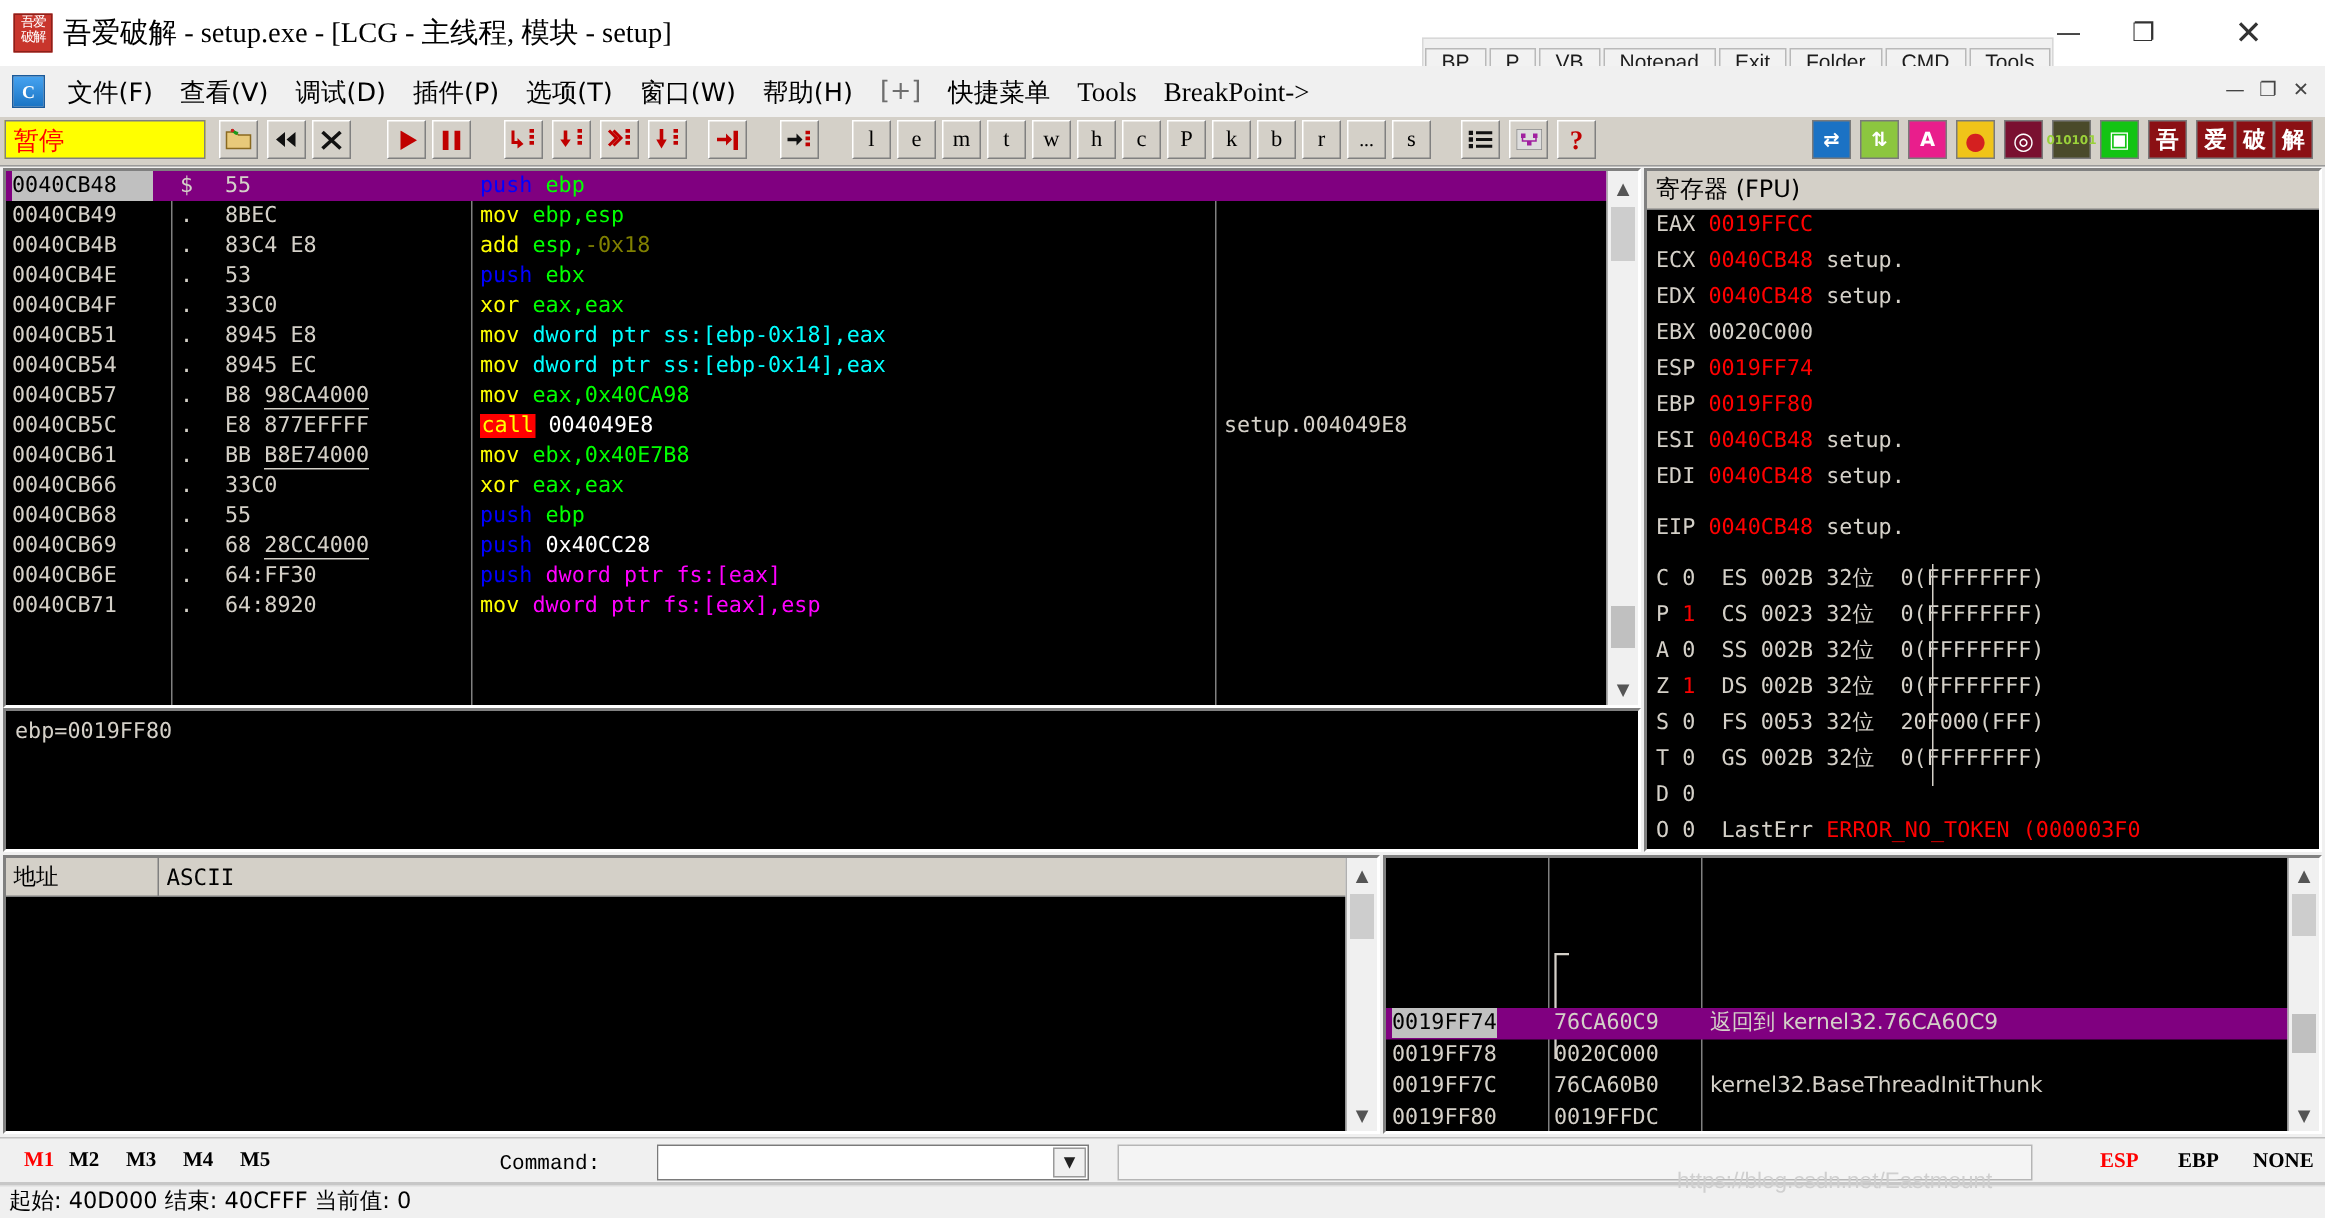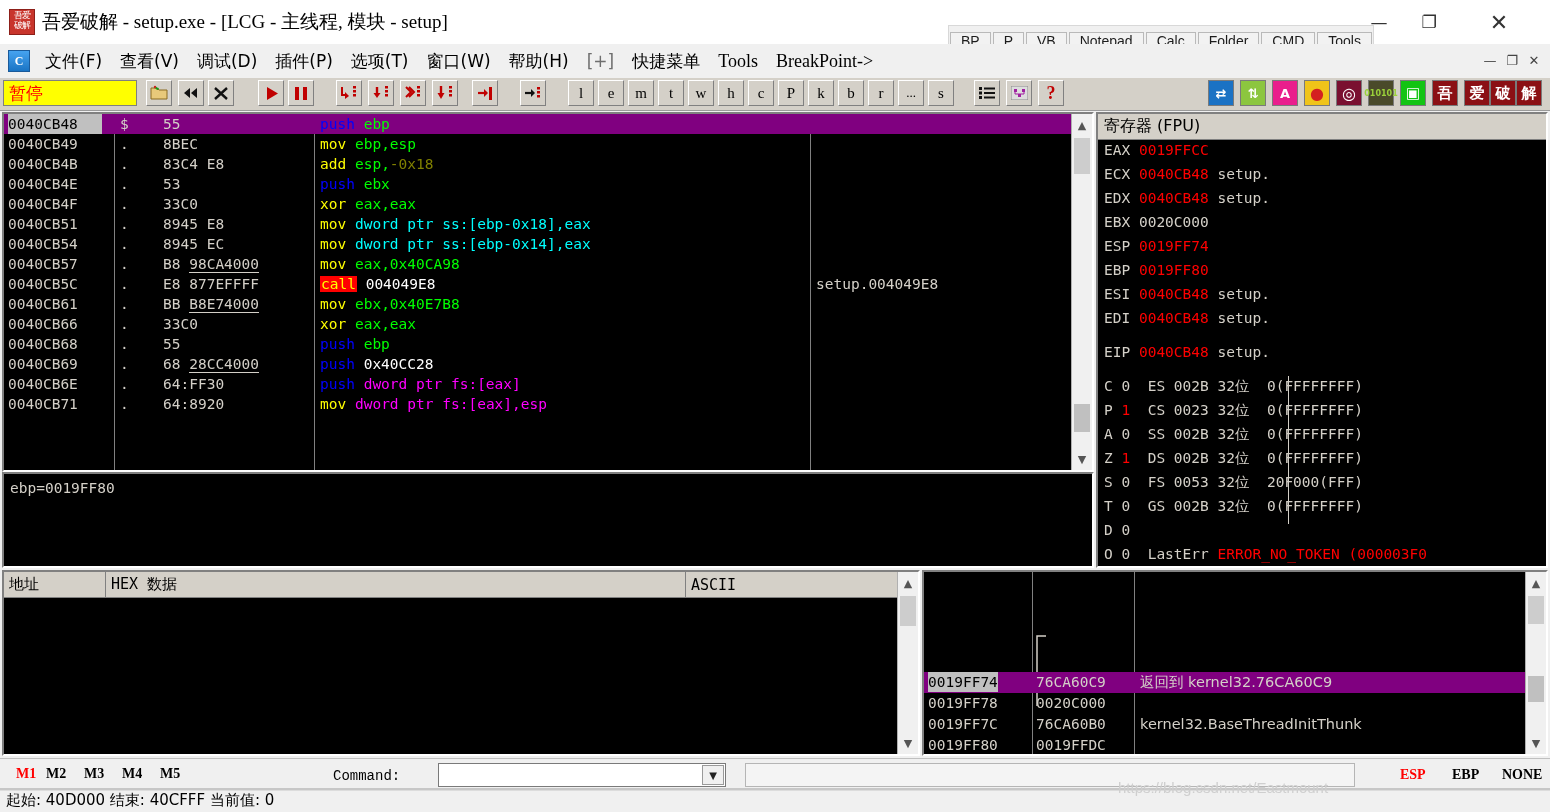--- a/index.html
+++ b/index.html
@@ -170,21 +170,21 @@
     position: relative; height: 20px; width: 100%;
     color: #d4d0c8; box-sizing: border-box;
   }
   .dis-row.sel { background: #800080; }
   .dis-addr {
     position: absolute; left: 4px; top: 0; width: 94px;
     color: #d4d0c8;
   }
   .dis-row.sel .dis-addr { background:#c0c0c0; color:#000; }
   .dis-mark { position: absolute; left: 116px; top: 0; color: #d4d0c8; }
-  .dis-hex { position: absolute; left: 146px; top: 0; color: #d4d0c8; margin-left: 13px; }
+  .dis-hex { position: absolute; left: 146px; top: 0; color: #d4d0c8; }
   .dis-asm { position: absolute; left: 316px; top: 0; }
   .dis-cmt { position: absolute; left: 812px; top: 0; color: #d4d0c8; }
   .c-op    { color: #ffff00; }   
   .c-push  { color: #0000ff; }   
   .c-reg   { color: #00ff00; }   
   .c-mem   { color: #00ffff; }   
   .c-fs    { color: #ff00ff; }   
   .c-num   { color: #808000; }   
   .c-wht   { color: #ffffff; }
   .c-call  { background: #ff0000; color: #ffff00; padding: 0 1px; }
@@ -315,21 +315,21 @@
 
   <div class="titlebar">
     <div class="tb-icon">吾爱<br>破解</div>
     <div class="tb-title">吾爱破解 - setup.exe - [LCG -  主线程, 模块 - setup]</div>
 
     <div class="tb-tools">
       <div class="tb-tool">BP</div>
       <div class="tb-tool">P</div>
       <div class="tb-tool">VB</div>
       <div class="tb-tool">Notepad</div>
-      <div class="tb-tool">Calc</div>
+      <div class="tb-tool">Exit</div>
       <div class="tb-tool">Folder</div>
       <div class="tb-tool">CMD</div>
       <div class="tb-tool">Tools</div>
     </div>
 
     <div class="wbtn min">—</div>
     <div class="wbtn max">❐</div>
     <div class="wbtn close">✕</div>
   </div>
 
@@ -508,21 +508,20 @@
   </div>
 
   <div class="pane" id="regs">
     <div class="reghdr">寄存器 (FPU)</div>
     <div class="mono" id="reg-rows"><div class="reg-row"><span class="r-name">EAX </span><span class="r-val-red">0019FFCC</span></div><div class="reg-row"><span class="r-name">ECX </span><span class="r-val-red">0040CB48</span><span class="r-cmt"> setup.<moduleentrypoint></moduleentrypoint></span></div><div class="reg-row"><span class="r-name">EDX </span><span class="r-val-red">0040CB48</span><span class="r-cmt"> setup.<moduleentrypoint></moduleentrypoint></span></div><div class="reg-row"><span class="r-name">EBX </span><span class="r-val-gray">0020C000</span></div><div class="reg-row"><span class="r-name">ESP </span><span class="r-val-red">0019FF74</span></div><div class="reg-row"><span class="r-name">EBP </span><span class="r-val-red">0019FF80</span></div><div class="reg-row"><span class="r-name">ESI </span><span class="r-val-red">0040CB48</span><span class="r-cmt"> setup.<moduleentrypoint></moduleentrypoint></span></div><div class="reg-row"><span class="r-name">EDI </span><span class="r-val-red">0040CB48</span><span class="r-cmt"> setup.<moduleentrypoint></moduleentrypoint></span></div><div style="height: 10px;"></div><div class="reg-row"><span class="r-name">EIP </span><span class="r-val-red">0040CB48</span><span class="r-cmt"> setup.<moduleentrypoint></moduleentrypoint></span></div><div style="height: 10px;"></div><div style="position: relative;"><div class="flag-row"><span class="r-name">C </span><span class="r-val-gray">0</span><span class="r-name">  ES 002B 32位  0(FFFFFFFF)</span></div><div class="flag-row"><span class="r-name">P </span><span class="f-on">1</span><span class="r-name">  CS 0023 32位  0(FFFFFFFF)</span></div><div class="flag-row"><span class="r-name">A </span><span class="r-val-gray">0</span><span class="r-name">  SS 002B 32位  0(FFFFFFFF)</span></div><div class="flag-row"><span class="r-name">Z </span><span class="f-on">1</span><span class="r-name">  DS 002B 32位  0(FFFFFFFF)</span></div><div class="flag-row"><span class="r-name">S </span><span class="r-val-gray">0</span><span class="r-name">  FS 0053 32位  20F000(FFF)</span></div><div class="flag-row"><span class="r-name">T </span><span class="r-val-gray">0</span><span class="r-name">  GS 002B 32位  0(FFFFFFFF)</span></div><div class="flag-row"><span class="r-name">D </span><span class="r-val-gray">0</span></div><div class="flag-row"><span class="r-name">O </span><span class="r-val-gray">0</span><span class="r-name">  LastErr </span><span class="f-on">ERROR_NO_TOKEN (000003F0</span></div><div style="position: absolute; left: 190px; top: 0px; width: 1px; height: 148px; background: rgb(212, 208, 200);"></div></div></div>
   </div>
 
   <div class="pane" id="dump">
     <div class="hdr">
       <div class="cell dump-hdr-addr">地址</div>
-      <div class="cell dump-hdr-hex">HEX 数据</div>
       <div class="cell dump-hdr-asc">ASCII</div>
     </div>
     <div class="vscroll">
       <div class="arrow up">▲</div>
       <div class="thumb" style="top:24px;height:30px"></div>
       <div class="arrow dn">▼</div>
     </div>
   </div>
 
   <div class="pane" id="stack">

